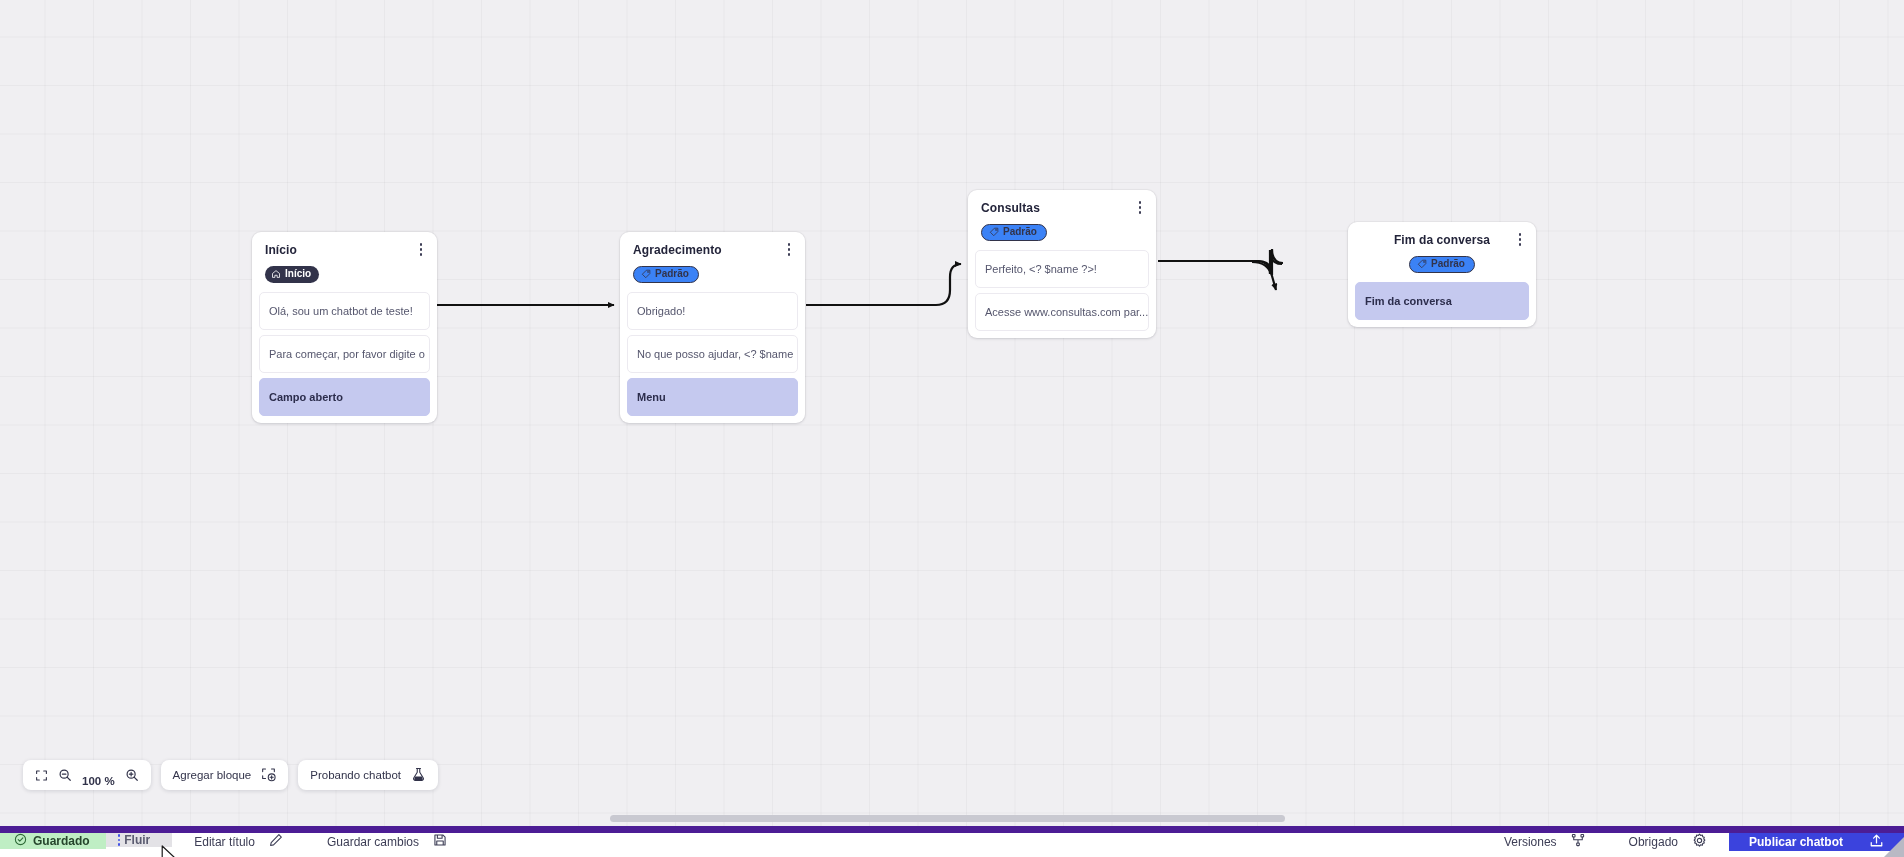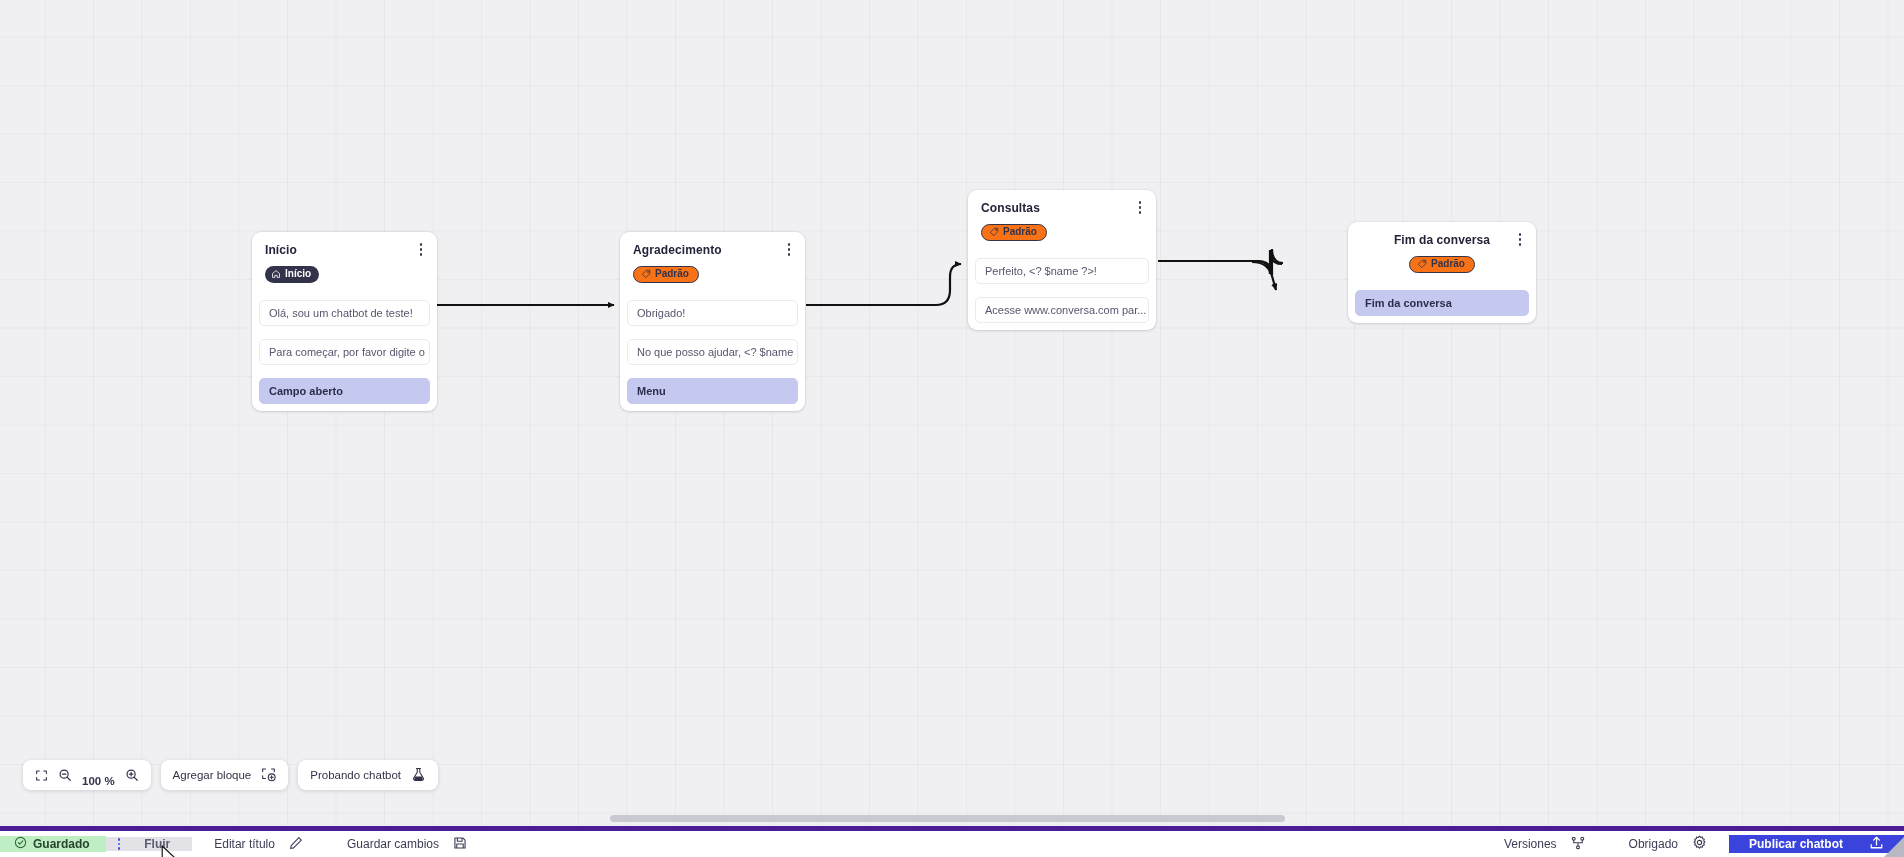--- a/index.html
+++ b/index.html
@@ -100,21 +100,21 @@
     font-size: 10px;
     font-weight: 700;
     line-height: 1;
     white-space: nowrap;
   }
   .badge.start {
     background: #32334a;
     color: #ffffff;
   }
   .badge.default {
-    background: #f97316;
+    background: #3b82f6;
     color: #32334a;
     border: 1px solid #32334a;
     padding: 0 9px 0 7px;
   }
   .badge svg { display: block; }
 
   .node-body {
     padding: 0 7px;
     display: flex;
     flex-direction: column;
@@ -122,27 +122,26 @@
   }
 
   .row {
     background: #ffffff;
     border: 1px solid #eceaf0;
     border-radius: 5px;
     font-size: 11px;
     color: #55566d;
     line-height: 1;
     padding: 7px 9px;
-    height: 26px;
+    height: 38px;
     display: flex;
     align-items: center;
     overflow: hidden;
     white-space: nowrap;
     cursor: pointer;
-    margin-top: 8px;
   }
   .row.highlight {
     background: #c5c9ef;
     border-color: #c5c9ef;
     color: #2c2d4c;
     font-weight: 700;
   }
 
   
   #toolbar {
@@ -184,44 +183,44 @@
   }
 
   
   #statusbar {
     position: absolute;
     left: 0;
     bottom: 0;
     width: 1904px;
     height: 31px;
     background: #ffffff;
-    border-top: 5px solid #4c1d95;
-    display: flex;
-    align-items: center;
+    border-top: 7px solid #4c1d95;
+    display: flex;
+    align-items: flex-start;
     font-size: 12px;
     color: #3c3d55;
     z-index: 10;
   }
 
   .saved-chip {
     display: flex;
     align-items: center;
     gap: 6px;
     background: #bfeec4;
     padding: 0 16px 0 14px;
     color: #26452c;
     font-weight: 700;
     font-size: 12px;
     cursor: default;
   }
 
   .tab-fluir {
     display: flex;
     align-items: center;
-    gap: 24px;
+    gap: 4px;
     background: #e3e2e6;
     padding: 0 22px 0 12px;
     font-weight: 700;
     color: #5a5b70;
     cursor: pointer;
     position: relative;
   }
   .drag-dots {
     display: flex;
     flex-direction: column;
@@ -373,21 +372,21 @@
             <svg width="10" height="10" viewBox="0 0 16 16" fill="none">
               <path d="M8.6 1.9 H14.1 V7.4 L7.6 13.9 L2.1 8.4 Z" stroke="#32334a" stroke-width="1.3" stroke-linejoin="round"></path>
               <circle cx="11.3" cy="4.7" r="1.05" stroke="#32334a" stroke-width="1.1"></circle>
             </svg>
           </span>
           <span>Padrão</span>
         </span>
       </div>
       <div class="node-body">
         <div class="row">Perfeito, &lt;? $name ?&gt;!</div>
-        <div class="row">Acesse www.conversa.com par...</div>
+        <div class="row">Acesse www.consultas.com par...</div>
       </div>
     </div>
 
     <div class="node" style="left:1348px; top:222px; width:188px;text-align:center;">
       <div class="node-head">
         <div class="node-title">Fim da conversa</div>
         <div class="kebab">
           <i></i>
             <i></i>
             <i></i>

